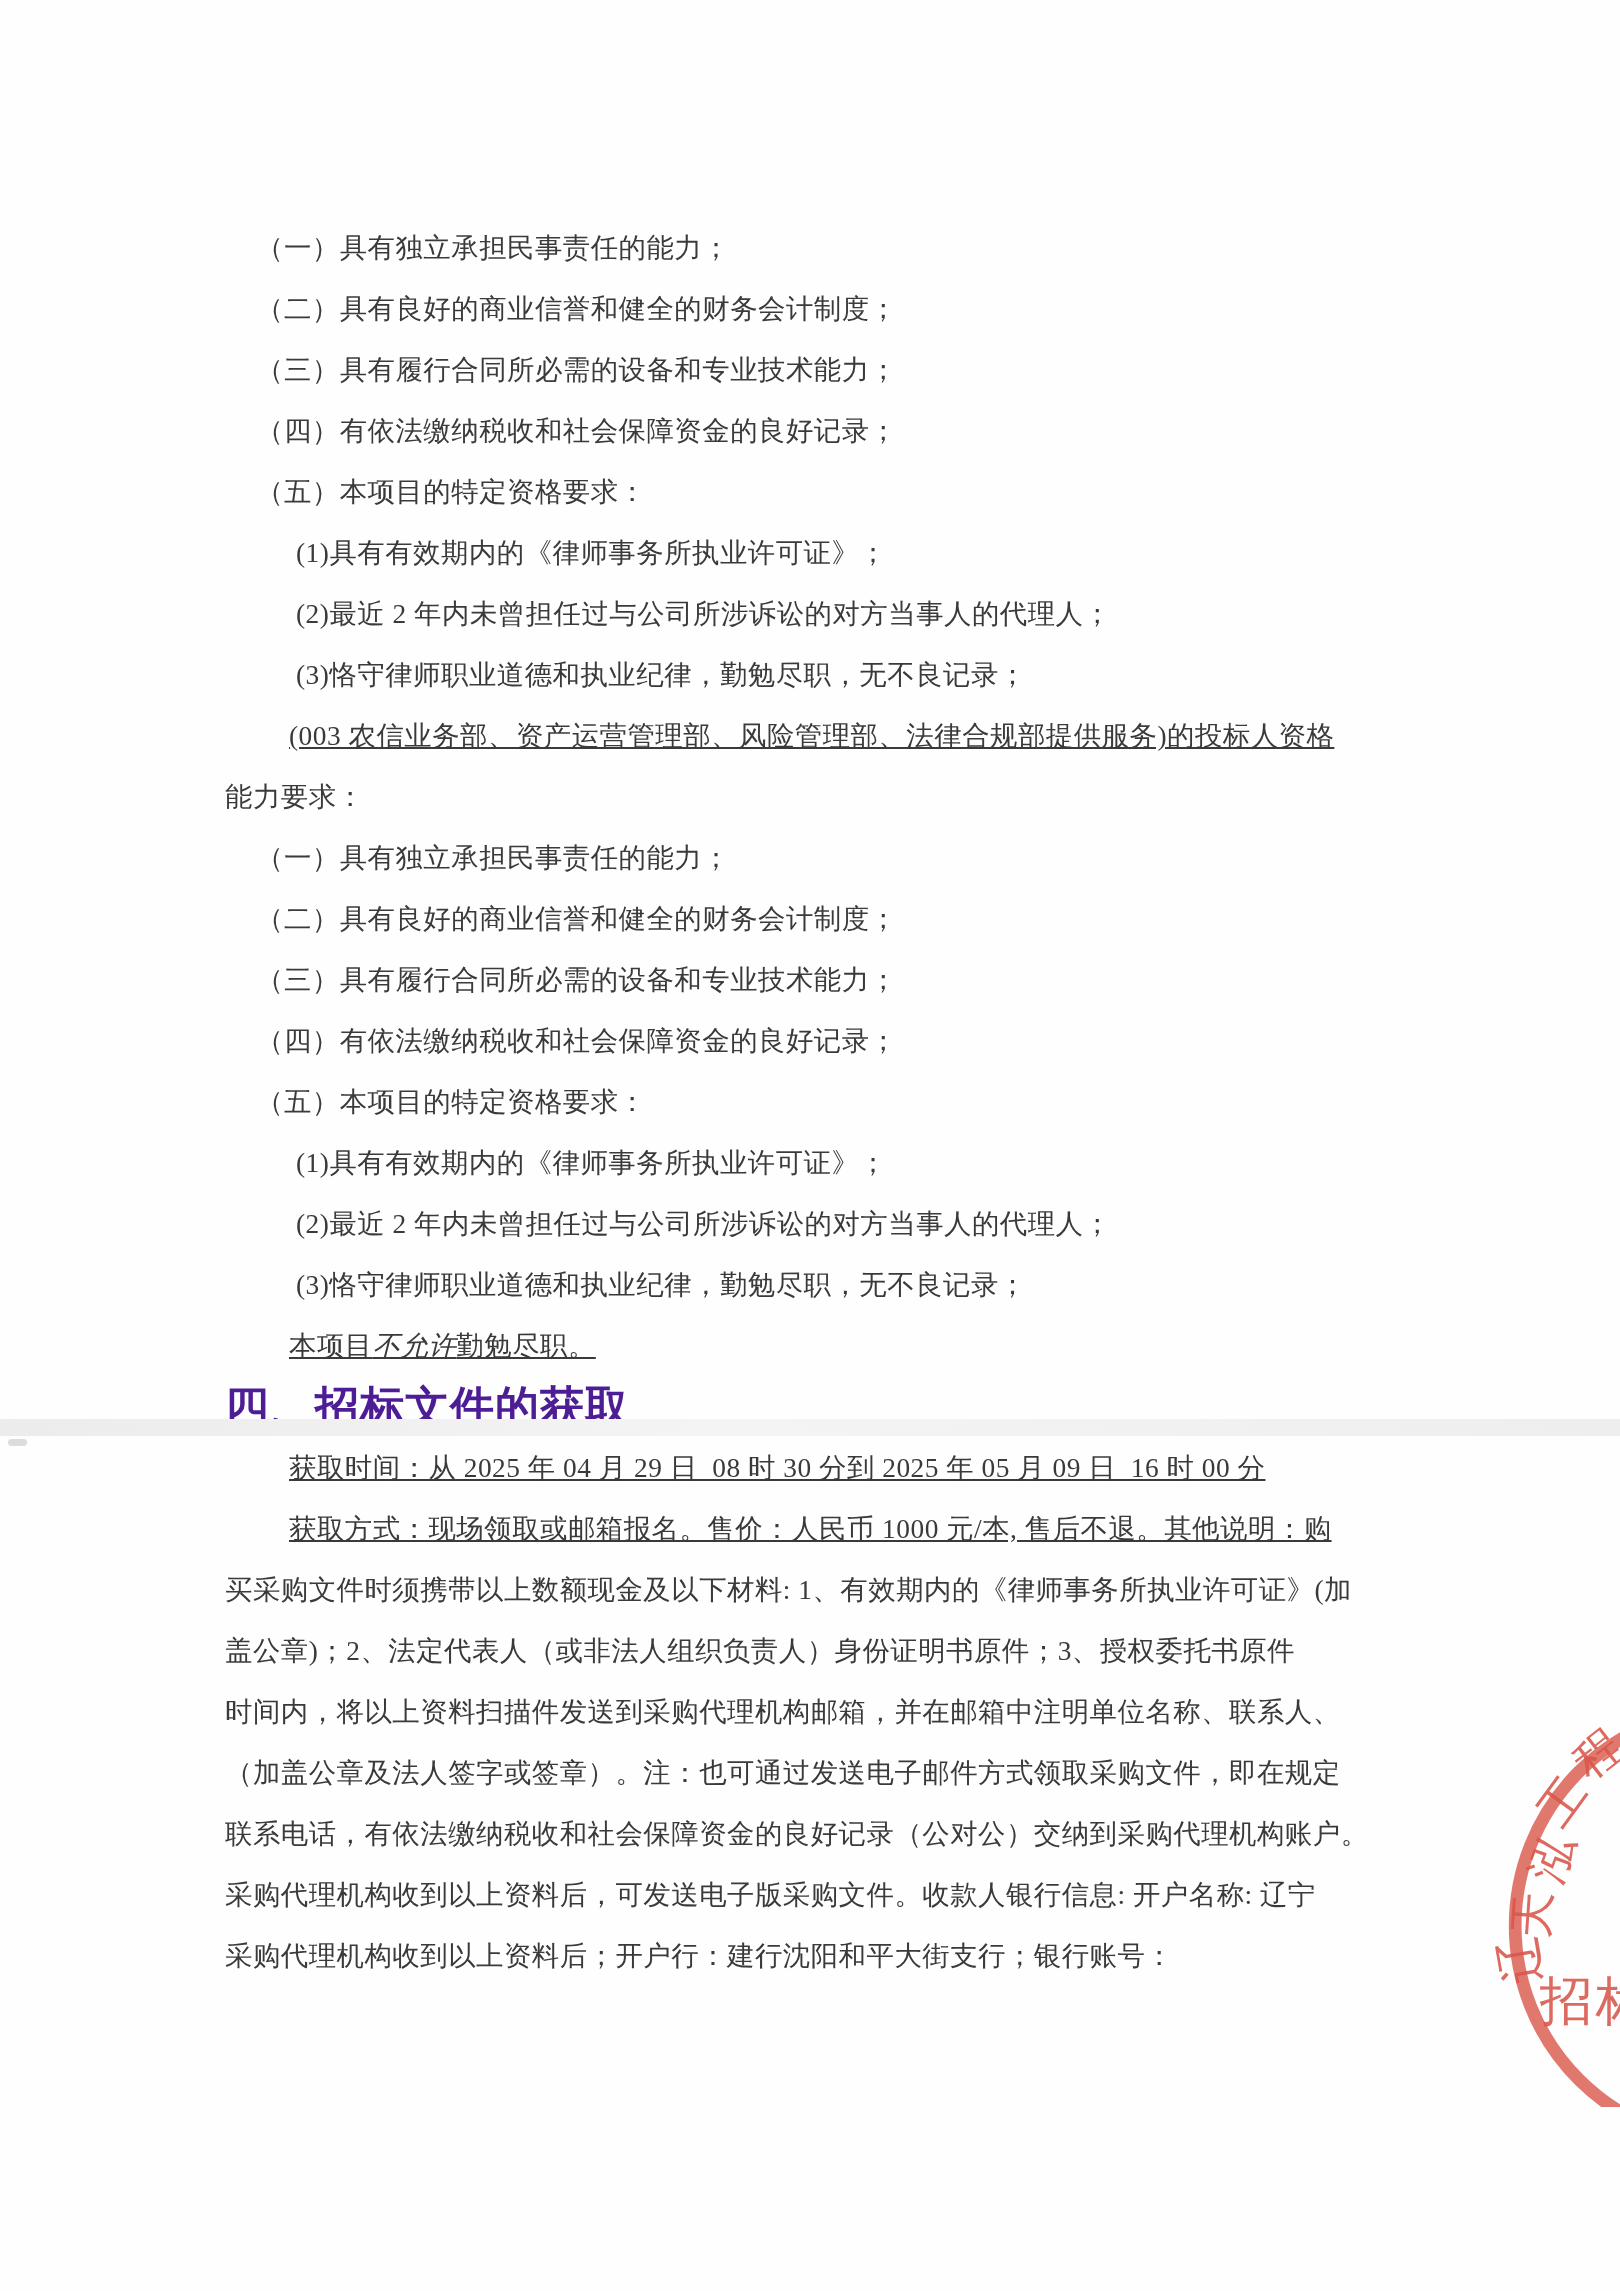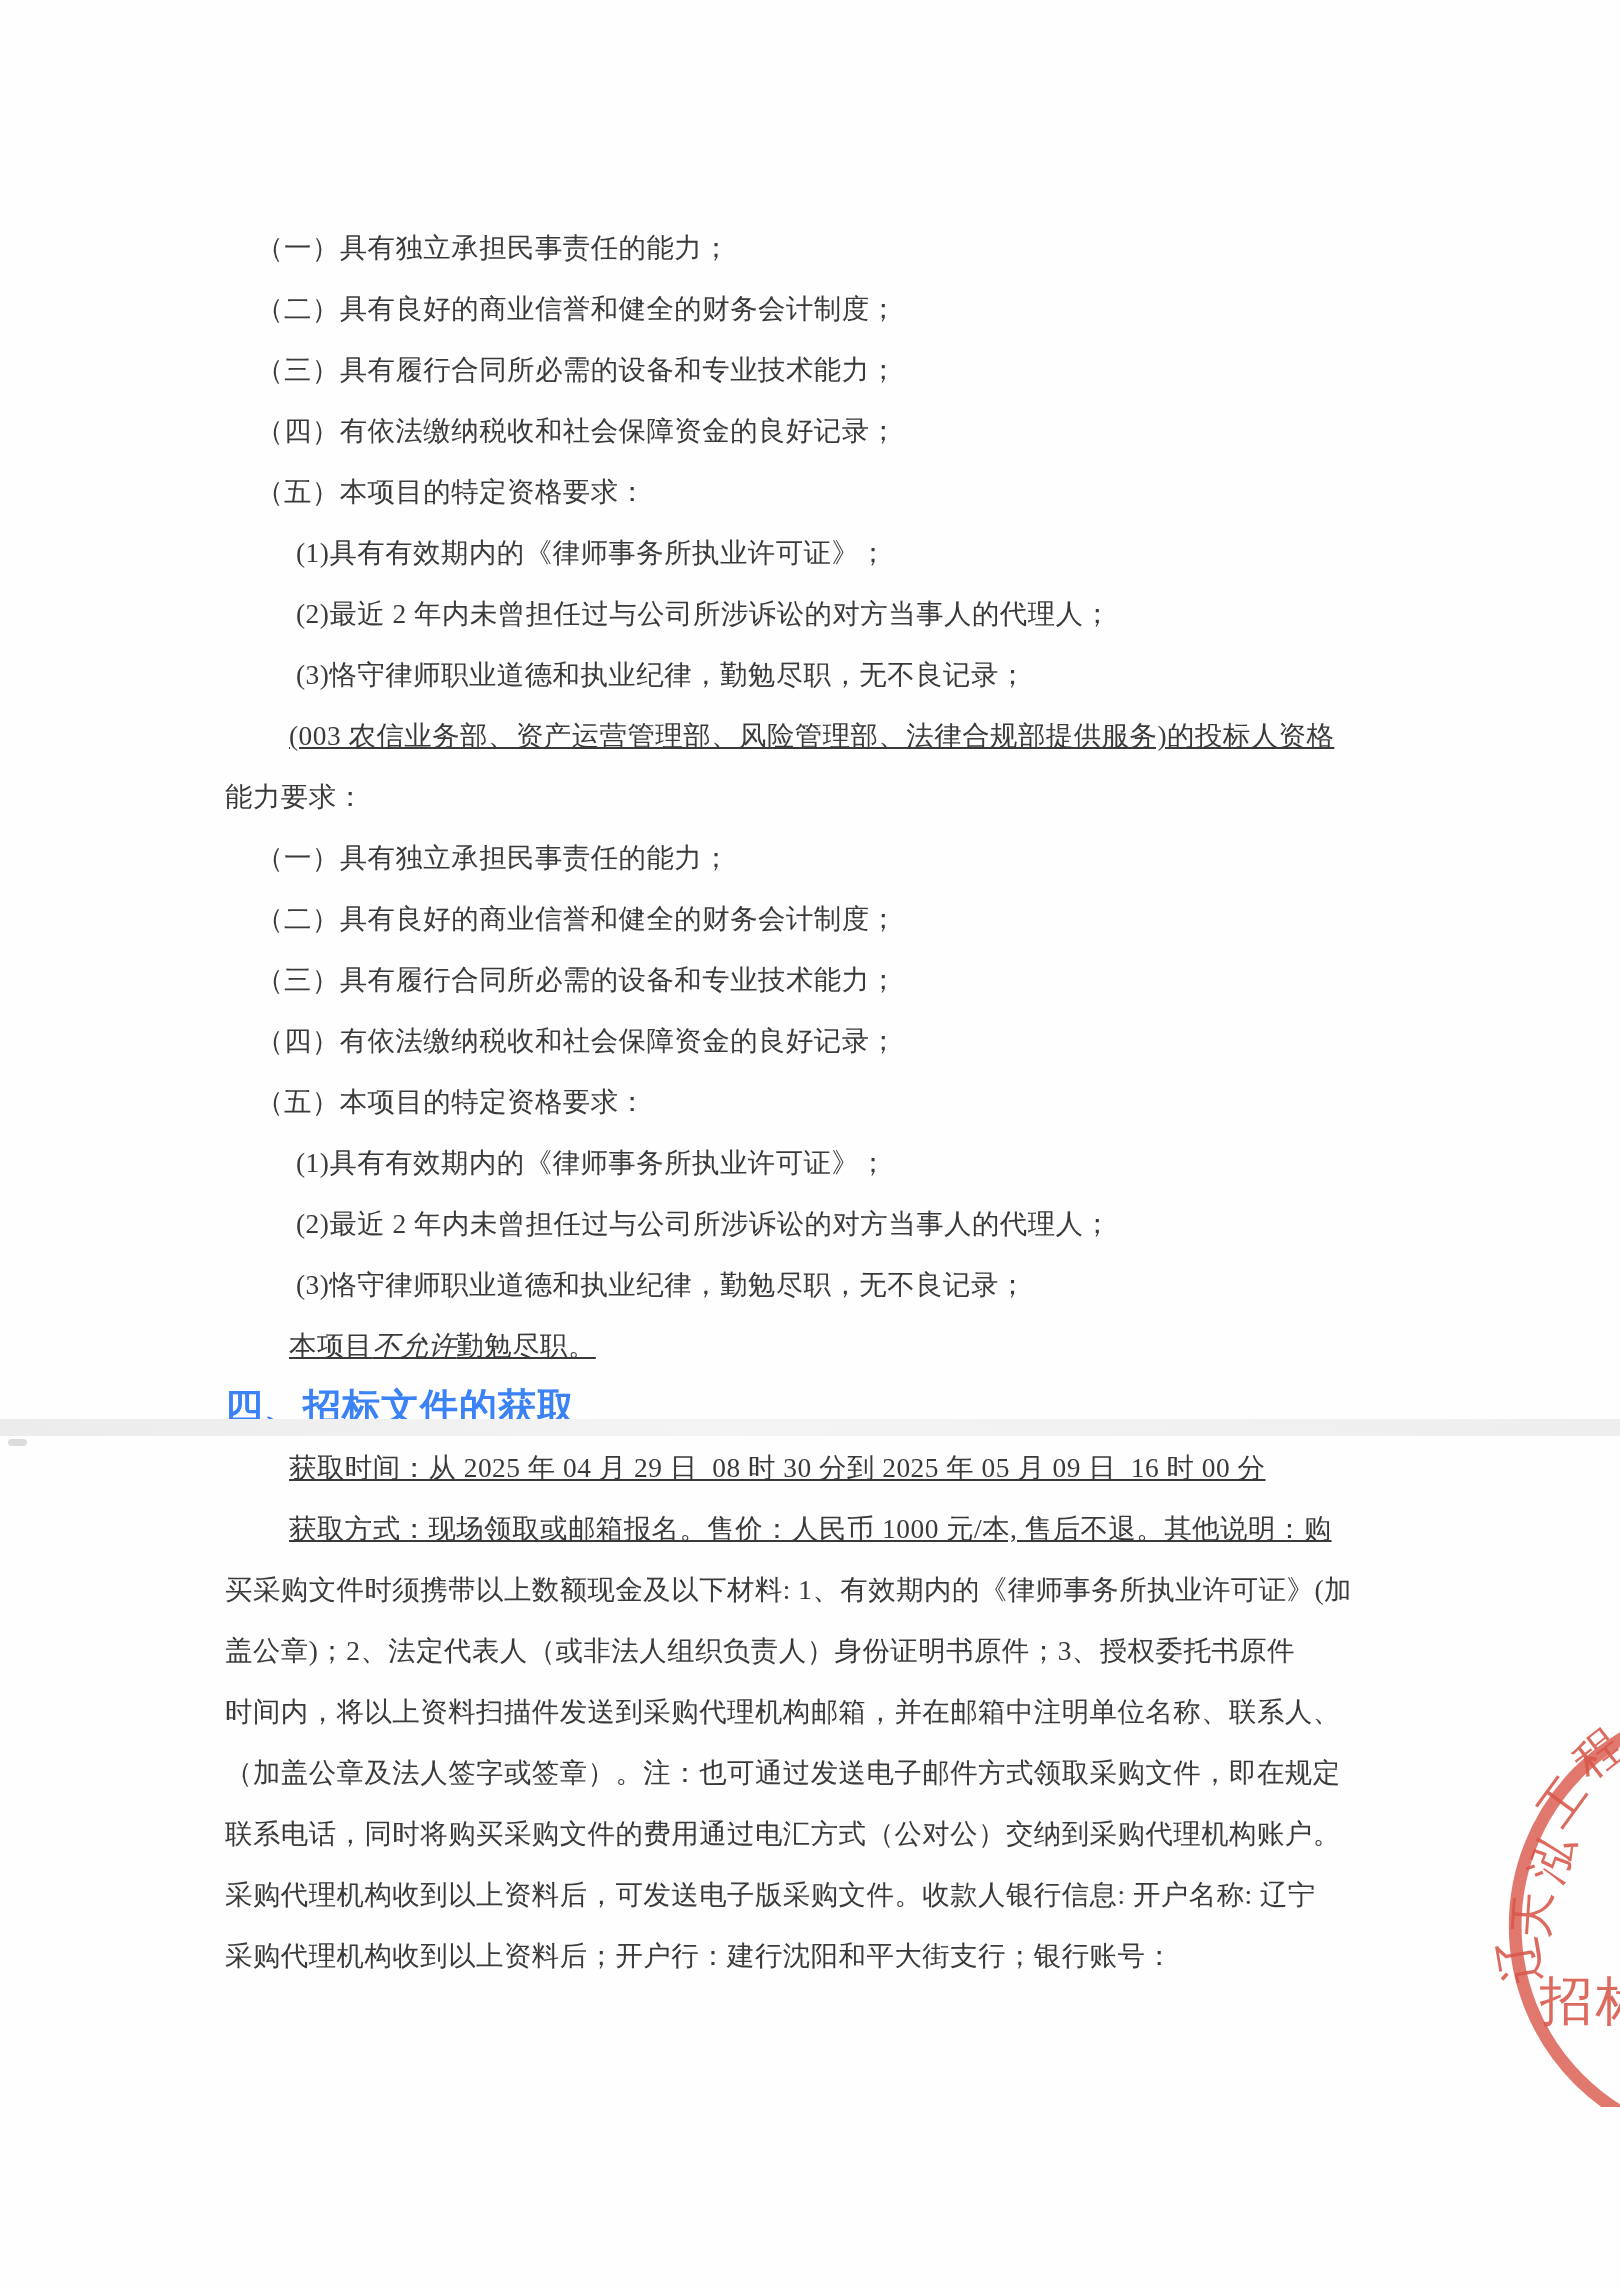--- a/index.html
+++ b/index.html
@@ -22,23 +22,23 @@
     height:61px;
     line-height:61px;
     font-size:27.4px;
     white-space:pre;
     letter-spacing:0.5px;
   }
   .item{padding-left:31px;}
   .sub{padding-left:71px;}
   .pindent{padding-left:64px;text-decoration:underline;}
   .heading{
-    font-size:38px;
+    font-size:44px;
     font-weight:700;
-    color:#3b82f6;
+    color:#4c1d95;
     letter-spacing:1px;
   }
   .em{font-style:italic;}
   #scan-band{
     position:absolute;
     left:0;top:1419px;
     width:1620px;height:16.7px;
     background:linear-gradient(90deg,#ececec 0%,#f4f4f4 45%,#eeeeee 100%);
   }
   #scan-smudge{
@@ -86,21 +86,21 @@
     <div class="ln sub">(2)最近 2 年内未曾担任过与公司所涉诉讼的对方当事人的代理人；</div>
     <div class="ln sub">(3)恪守律师职业道德和执业纪律，勤勉尽职，无不良记录；</div>
     <div class="ln pindent"><span>本项目</span><span class="em">不允许</span><span>勤勉尽职。</span></div>
     <div class="ln heading">四、招标文件的获取</div>
     <div class="ln pindent">获取时间：从 2025 年 04 月 29 日  08 时 30 分到 2025 年 05 月 09 日  16 时 00 分</div>
     <div class="ln pindent">获取方式：现场领取或邮箱报名。售价：人民币 1000 元/本, 售后不退。其他说明：购</div>
     <div class="ln">买采购文件时须携带以上数额现金及以下材料: 1、有效期内的《律师事务所执业许可证》(加</div>
     <div class="ln">盖公章)；2、法定代表人（或非法人组织负责人）身份证明书原件；3、授权委托书原件</div>
     <div class="ln">时间内，将以上资料扫描件发送到采购代理机构邮箱，并在邮箱中注明单位名称、联系人、</div>
     <div class="ln">（加盖公章及法人签字或签章）。注：也可通过发送电子邮件方式领取采购文件，即在规定</div>
-    <div class="ln">联系电话，同时将购买采购文件的费用通过电汇方式（公对公）交纳到采购代理机构账户。</div>
+    <div class="ln">联系电话，有依法缴纳税收和社会保障资金的良好记录（公对公）交纳到采购代理机构账户。</div>
     <div class="ln">采购代理机构收到以上资料后，可发送电子版采购文件。收款人银行信息: 开户名称: 辽宁</div>
     <div class="ln">采购代理机构收到以上资料后；开户行：建行沈阳和平大街支行；银行账号：</div>
   </div>
 
   <div id="scan-band"></div>
   <div id="scan-smudge"></div>
 
   <svg id="stamp" viewBox="0 0 160 400" xmlns="http://www.w3.org/2000/svg">
     <circle cx="268" cy="215" r="222" fill="none" stroke="#d9564a" stroke-width="13" opacity="0.8"></circle>
     <text class="stamp-arc-char" text-anchor="middle" transform="translate(140,52) rotate(-38)">程</text>

